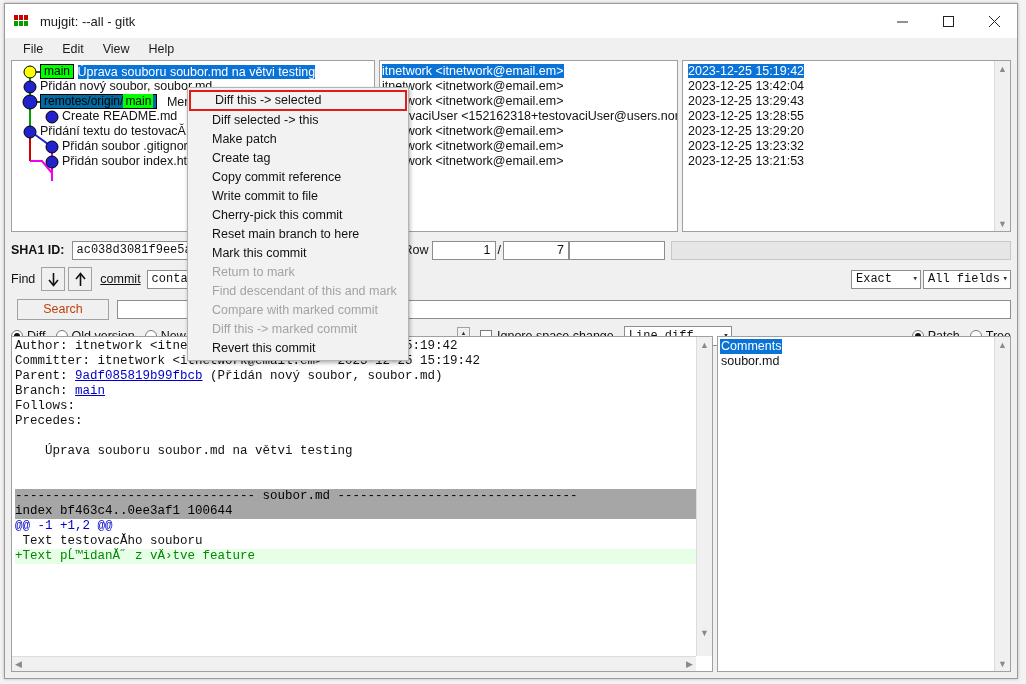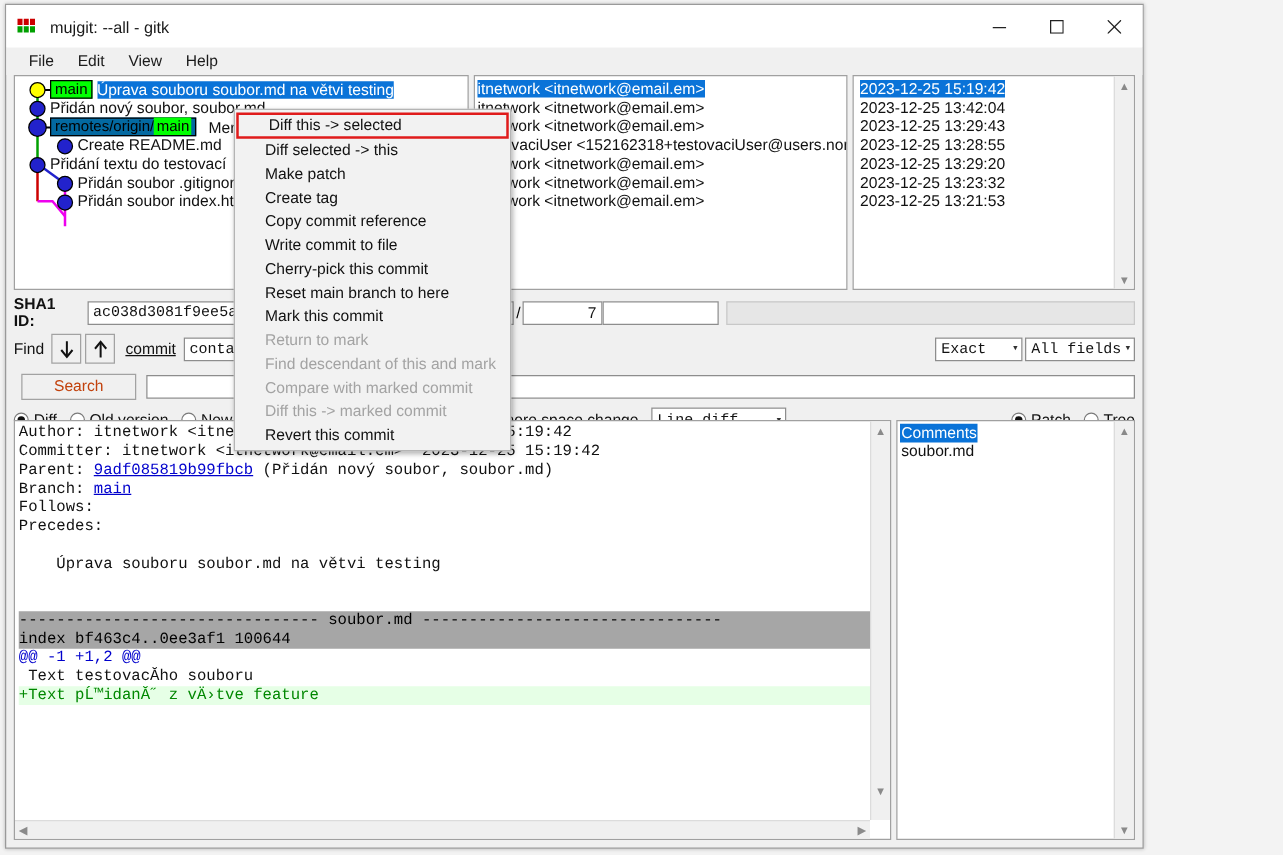--- a/index.html
+++ b/index.html
@@ -1,17 +1,17 @@
 <!DOCTYPE html>
 <html><head>
 <meta charset="utf-8">
 <style>
   html,body{margin:0;padding:0;background:#f3f3f3;}
   body{width:1026px;height:684px;overflow:hidden;font-family:"Liberation Sans",sans-serif;-webkit-font-smoothing:antialiased;}
-  .win{position:absolute;left:4px;top:3px;width:911px;height:676px;background:#f0f0f0;border:1px solid #9a9a9a;box-sizing:border-box;box-shadow:0 0 3px rgba(0,0,0,.25);}
+  .win{position:absolute;left:4px;top:3px;width:1014px;height:676px;background:#f0f0f0;border:1px solid #9a9a9a;box-sizing:border-box;box-shadow:0 0 3px rgba(0,0,0,.25);}
   
   .titlebar{height:34px;background:#ffffff;display:flex;align-items:center;position:relative;}
   .app-icon{margin-left:9px;width:16px;height:12px;display:grid;grid-template-columns:repeat(3,4px);grid-template-rows:repeat(2,5px);gap:1px;}
   .app-icon i{display:block;width:4px;height:5px;}
   .app-icon i.r{background:#cc0000;}
   .app-icon i.g{background:#00a000;}
   .title-text{margin-left:10px;font-size:13px;color:#1a1a1a;}
   .wbtns{position:absolute;right:0;top:0;display:flex;height:34px;}
   .wbtn{width:46px;height:34px;display:flex;align-items:center;justify-content:center;font-size:13px;color:#222;}
   .wbtn svg{display:block;}
@@ -149,21 +149,21 @@
           <span>Přidán nový soubor, soubor.md</span>
         </div>
         <div class="row" style="padding-left:28px;">
           <span class="reflabel ref-tan"><span>remotes/origin/</span><span class="ref-green" style="padding:0 2px;">main</span></span>
           <span style="margin-left:6px;">Merge branch 'testing'</span>
         </div>
         <div class="row" style="padding-left:50px;">
           <span>Create README.md</span>
         </div>
         <div class="row" style="padding-left:28px;">
-          <span>Přidání textu do testovací</span>
+          <span>Přidání textu do testovacĂ</span>
         </div>
         <div class="row" style="padding-left:50px;">
           <span>Přidán soubor .gitignore</span>
         </div>
         <div class="row" style="padding-left:50px;">
           <span>Přidán soubor index.html</span>
         </div>
       </div>
     </div>
 

